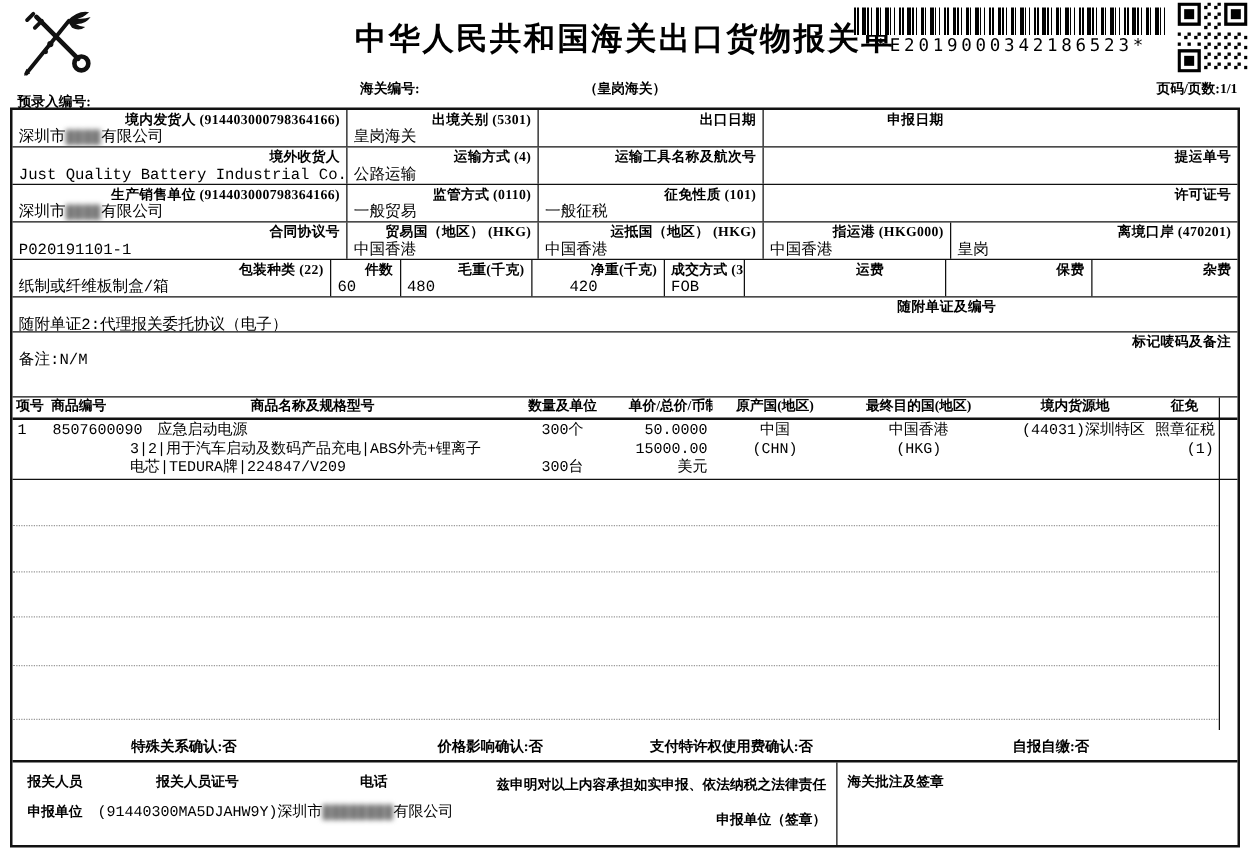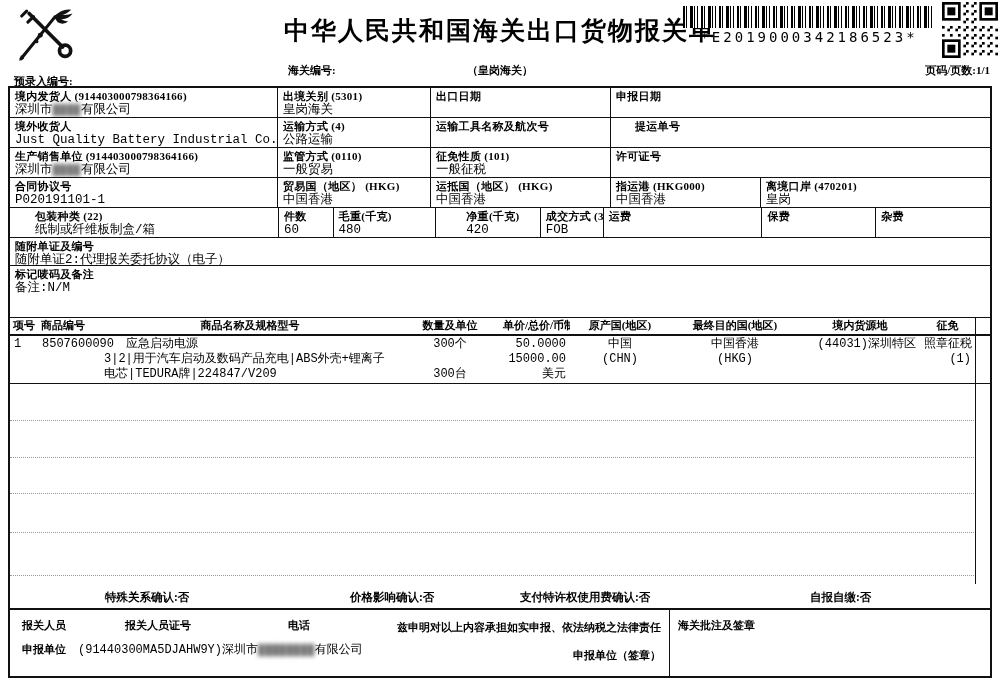--- a/index.html
+++ b/index.html
@@ -22,21 +22,21 @@
   .metaline .m1{position:absolute;left:6px;margin-top:11px;}
   .metaline .m2{position:absolute;left:280px;}
   .metaline .m3{position:absolute;left:50%;transform:translateX(-50%);}
   .metaline .m4{position:absolute;right:2px;}
   
   .formbox{position:absolute;left:8px;top:86px;width:980px;height:588px;
            border:2px solid #111;box-sizing:content-box;}
   .frow{display:flex;border-bottom:1px solid #111;box-sizing:border-box;position:relative;}
   .fcell{box-sizing:border-box;padding:2px 5px;overflow:hidden;}
   .fcell.bl{border-left:1px solid #111;}
-  .flabel{font-size:11px;font-weight:bold;line-height:13px;letter-spacing:0.3px;white-space:nowrap;}
+  .flabel{font-size:11px;font-weight:bold;line-height:13px;letter-spacing:0.3px;white-space:nowrap;text-align:right;}
   .fvalue{font-size:12.5px;line-height:14px;white-space:nowrap;
           font-family:"Liberation Mono","DejaVu Sans Mono",monospace;}
   .cens{filter:blur(2px);color:#777;font-size:11px;letter-spacing:0.5px;}
   
   .ghead{display:flex;border-bottom:2px solid #111;height:18px;box-sizing:border-box;}
   .ghead .gc{font-size:11px;font-weight:bold;line-height:15px;box-sizing:border-box;
              padding:0 3px;white-space:nowrap;overflow:hidden;}
   .gitem{display:flex;border-bottom:1px solid #111;height:48px;box-sizing:border-box;}
   .gcol{box-sizing:border-box;padding:1px 4px;overflow:visible;}
   .gline{font-size:12px;line-height:15px;white-space:nowrap;
@@ -228,21 +228,21 @@
           <div class="fcell bl" style="width: 150px;">
             <div class="flabel">指运港 (HKG000)</div>
             <div class="fvalue">中国香港</div>
           </div>
           <div class="fcell bl" style="width: 230px;">
             <div class="flabel">离境口岸 (470201)</div>
             <div class="fvalue">皇岗</div>
           </div>
         </div>
         <div class="frow" style="height: 30px;">
-          <div class="fcell" style="width: 267px; margin-left: 20px;">
+          <div class="fcell" style="width: 267px;">
             <div class="flabel">包装种类 (22)</div>
             <div class="fvalue">纸制或纤维板制盒/箱</div>
           </div>
           <div class="fcell bl" style="width: 58px;">
             <div class="flabel">件数</div>
             <div class="fvalue">60</div>
           </div>
           <div class="fcell bl" style="width: 110px;">
             <div class="flabel">毛重(千克)</div>
             <div class="fvalue">480</div>

